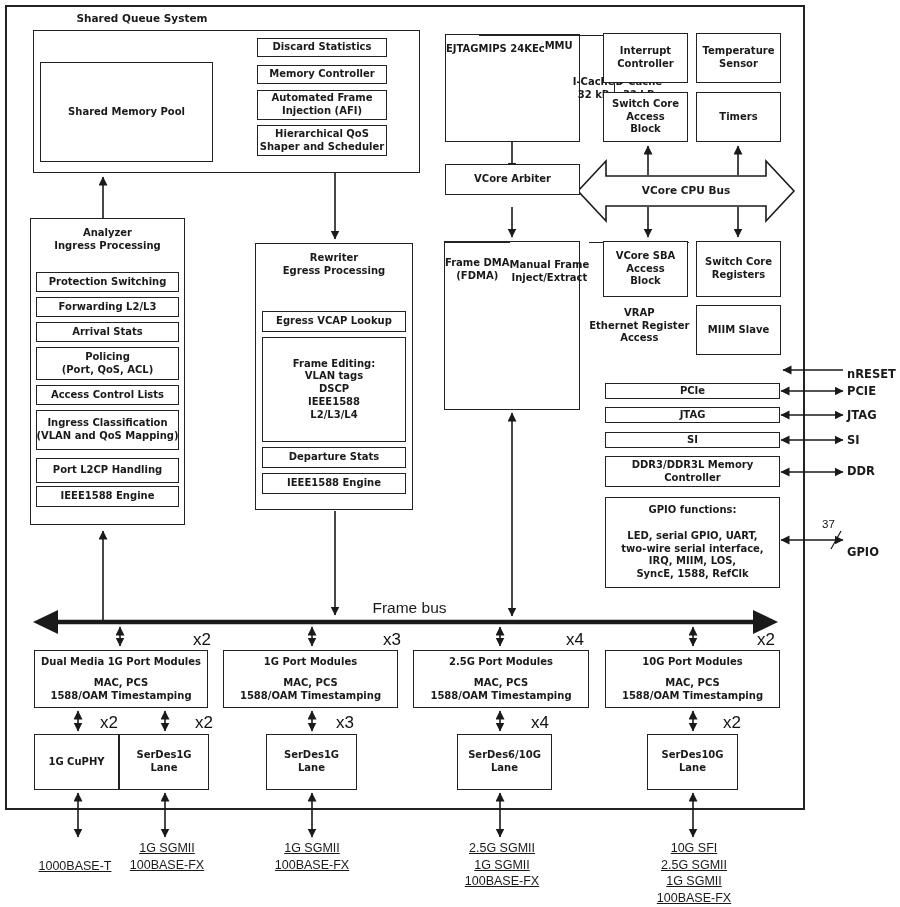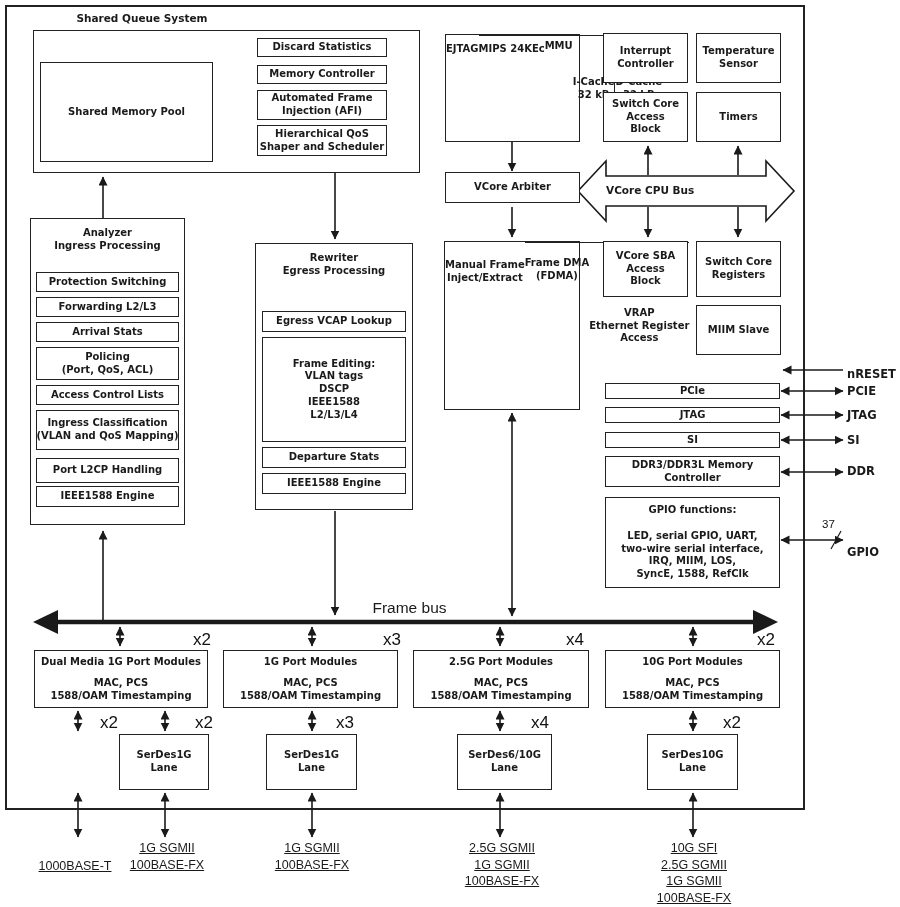--- a/index.html
+++ b/index.html
@@ -22,21 +22,21 @@
   .cache-cell{flex:1;display:flex;align-items:center;justify-content:center;white-space:pre;}
   .cache-cell.left{border-right:1.5px solid #222;}
   .port{flex-direction:column;justify-content:space-between;padding:5px 1px 4px 1px;}
   .ext{position:absolute;font-weight:bold;font-size:11.5px;white-space:pre;}
   .mult{position:absolute;font-family:"Liberation Sans",sans-serif;font-weight:normal;
         font-size:17px;color:#111;}
   .io{position:absolute;font-family:"Liberation Sans",sans-serif;font-size:12.5px;
       width:120px;text-align:center;white-space:pre;line-height:1.32;text-decoration:underline;}
   .fb-label{position:absolute;font-family:"Liberation Sans",sans-serif;font-size:15.5px;
             width:115px;text-align:center;}
-  .buslabel{position:absolute;font-weight:bold;font-size:10.5px;width:160px;}
+  .buslabel{position:absolute;font-weight:bold;font-size:10.5px;width:160px;text-align:center;}
 </style>
 </head>
 <body>
 
 <div class="canvas">
 
   <div class="chip"></div>
 
   <svg class="wires" width="900" height="907">
     <defs>
@@ -143,28 +143,28 @@
     <div class="row first" style="height:28px">EJTAG</div>
     <div class="row" style="height:27px">MIPS 24KEc</div>
     <div class="row" style="height:21px">MMU</div>
     <div class="row cache-row" style="flex:1">
       <div class="cache-cell left">I-Cache
 32 kB</div>
       <div class="cache-cell">D-Cache
 32 kB</div>
     </div>
   </div>
-  <div class="bx" style="left:445px;top:172px;width:135px;height:31px">VCore Arbiter</div>
+  <div class="bx" style="left:445px;top:164px;width:135px;height:31px">VCore Arbiter</div>
   <div class="buslabel" style="left:606px;top:184px">VCore CPU Bus</div>
 
   <div class="bx stack" style="left:444px;top:241px;width:136px;height:169px">
+    <div class="row" style="height:53px">Frame DMA
+(FDMA)</div>
     <div class="row first" style="height:59px">Manual Frame
 Inject/Extract</div>
-    <div class="row" style="height:53px">Frame DMA
-(FDMA)</div>
     <div class="row" style="flex:1">VRAP
 Ethernet Register
 Access</div>
   </div>
 
   <div class="bx" style="left:603px;top:33px;width:85px;height:50px">Interrupt
 Controller</div>
   <div class="bx" style="left:696px;top:33px;width:85px;height:50px">Temperature
 Sensor</div>
   <div class="bx" style="left:603px;top:92px;width:85px;height:50px">Switch Core
@@ -225,20 +225,21 @@
     <div>MAC, PCS
 1588/OAM Timestamping</div>
   </div>
 
   <div class="mult" style="left:100px;top:713px">x2</div>
   <div class="mult" style="left:195px;top:713px">x2</div>
   <div class="mult" style="left:336px;top:713px">x3</div>
   <div class="mult" style="left:531px;top:713px">x4</div>
   <div class="mult" style="left:723px;top:713px">x2</div>
 
+  <div class="bx" style="left:34px;top:734px;width:85px;height:56px">1G CuPHY</div>
   <div class="bx" style="left:119px;top:734px;width:90px;height:56px">SerDes1G
 Lane</div>
   <div class="bx" style="left:266px;top:734px;width:91px;height:56px">SerDes1G
 Lane</div>
   <div class="bx" style="left:457px;top:734px;width:95px;height:56px">SerDes6/10G
 Lane</div>
   <div class="bx" style="left:647px;top:734px;width:91px;height:56px">SerDes10G
 Lane</div>
 
   <div class="io" style="left:15px;top:858px">1000BASE-T</div>

